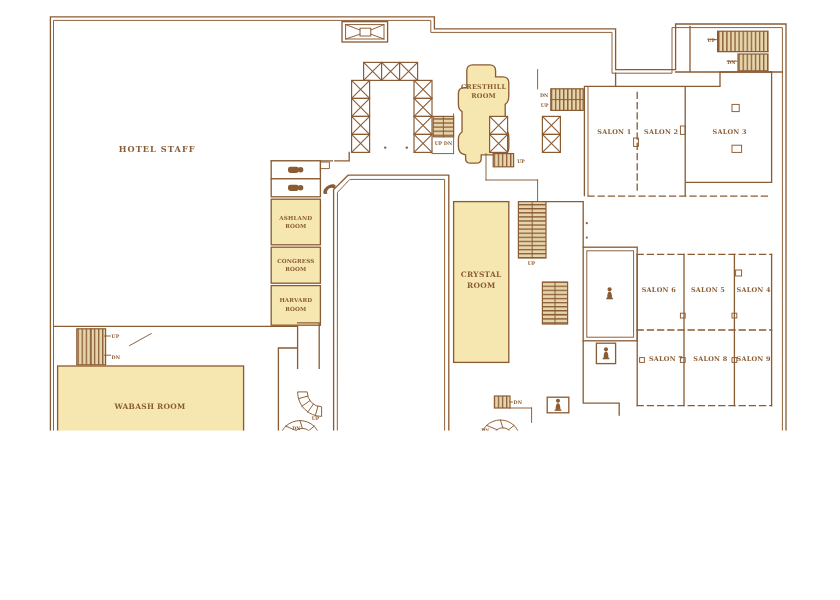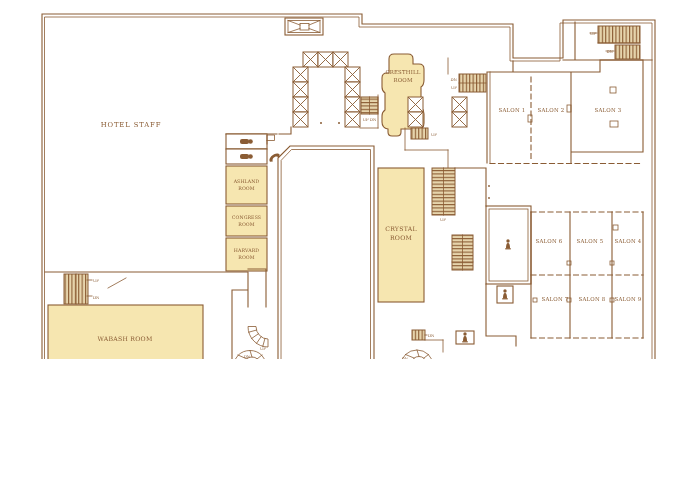--- a/index.html
+++ b/index.html
@@ -2,21 +2,21 @@
 <html style="--ink: #8a5c34; --room_fill: #f6e6b0; --hatch_fill: #e6d4ac; --bg: #ffffff;"><head>
 <meta charset="utf-8">
 <style>
   :root{
     --ink:#8a5c34;
     --room_fill:#f6e6b0;
     --hatch_fill:#e6d4ac;
     --bg:#ffffff;
   }
   html,body{margin:0;padding:0;background:var(--bg);}
-  .canvas{position:relative;width:700px;height:359px;background:var(--bg);overflow:hidden;}
+  .canvas{position:relative;width:700px;height:359px;background:var(--bg);overflow:hidden;font-weight:bold;}
   svg{position:absolute;left:0;top:0;}
   .w{fill:none;stroke:var(--ink);stroke-width:1.1;stroke-linecap:square;}
   .thin{stroke-width:0.8;}
   .dash{stroke-dasharray:5 3.5;}
   .room{fill:var(--room_fill);stroke:var(--ink);stroke-width:1.1;}
   .white{fill:#fff;stroke:var(--ink);stroke-width:1.1;}
   .st{stroke:var(--ink);stroke-width:1;}
   .hv{fill:url(#hv);}
   .hh{fill:url(#hh);}
   .ink{fill:var(--ink);stroke:none;}

